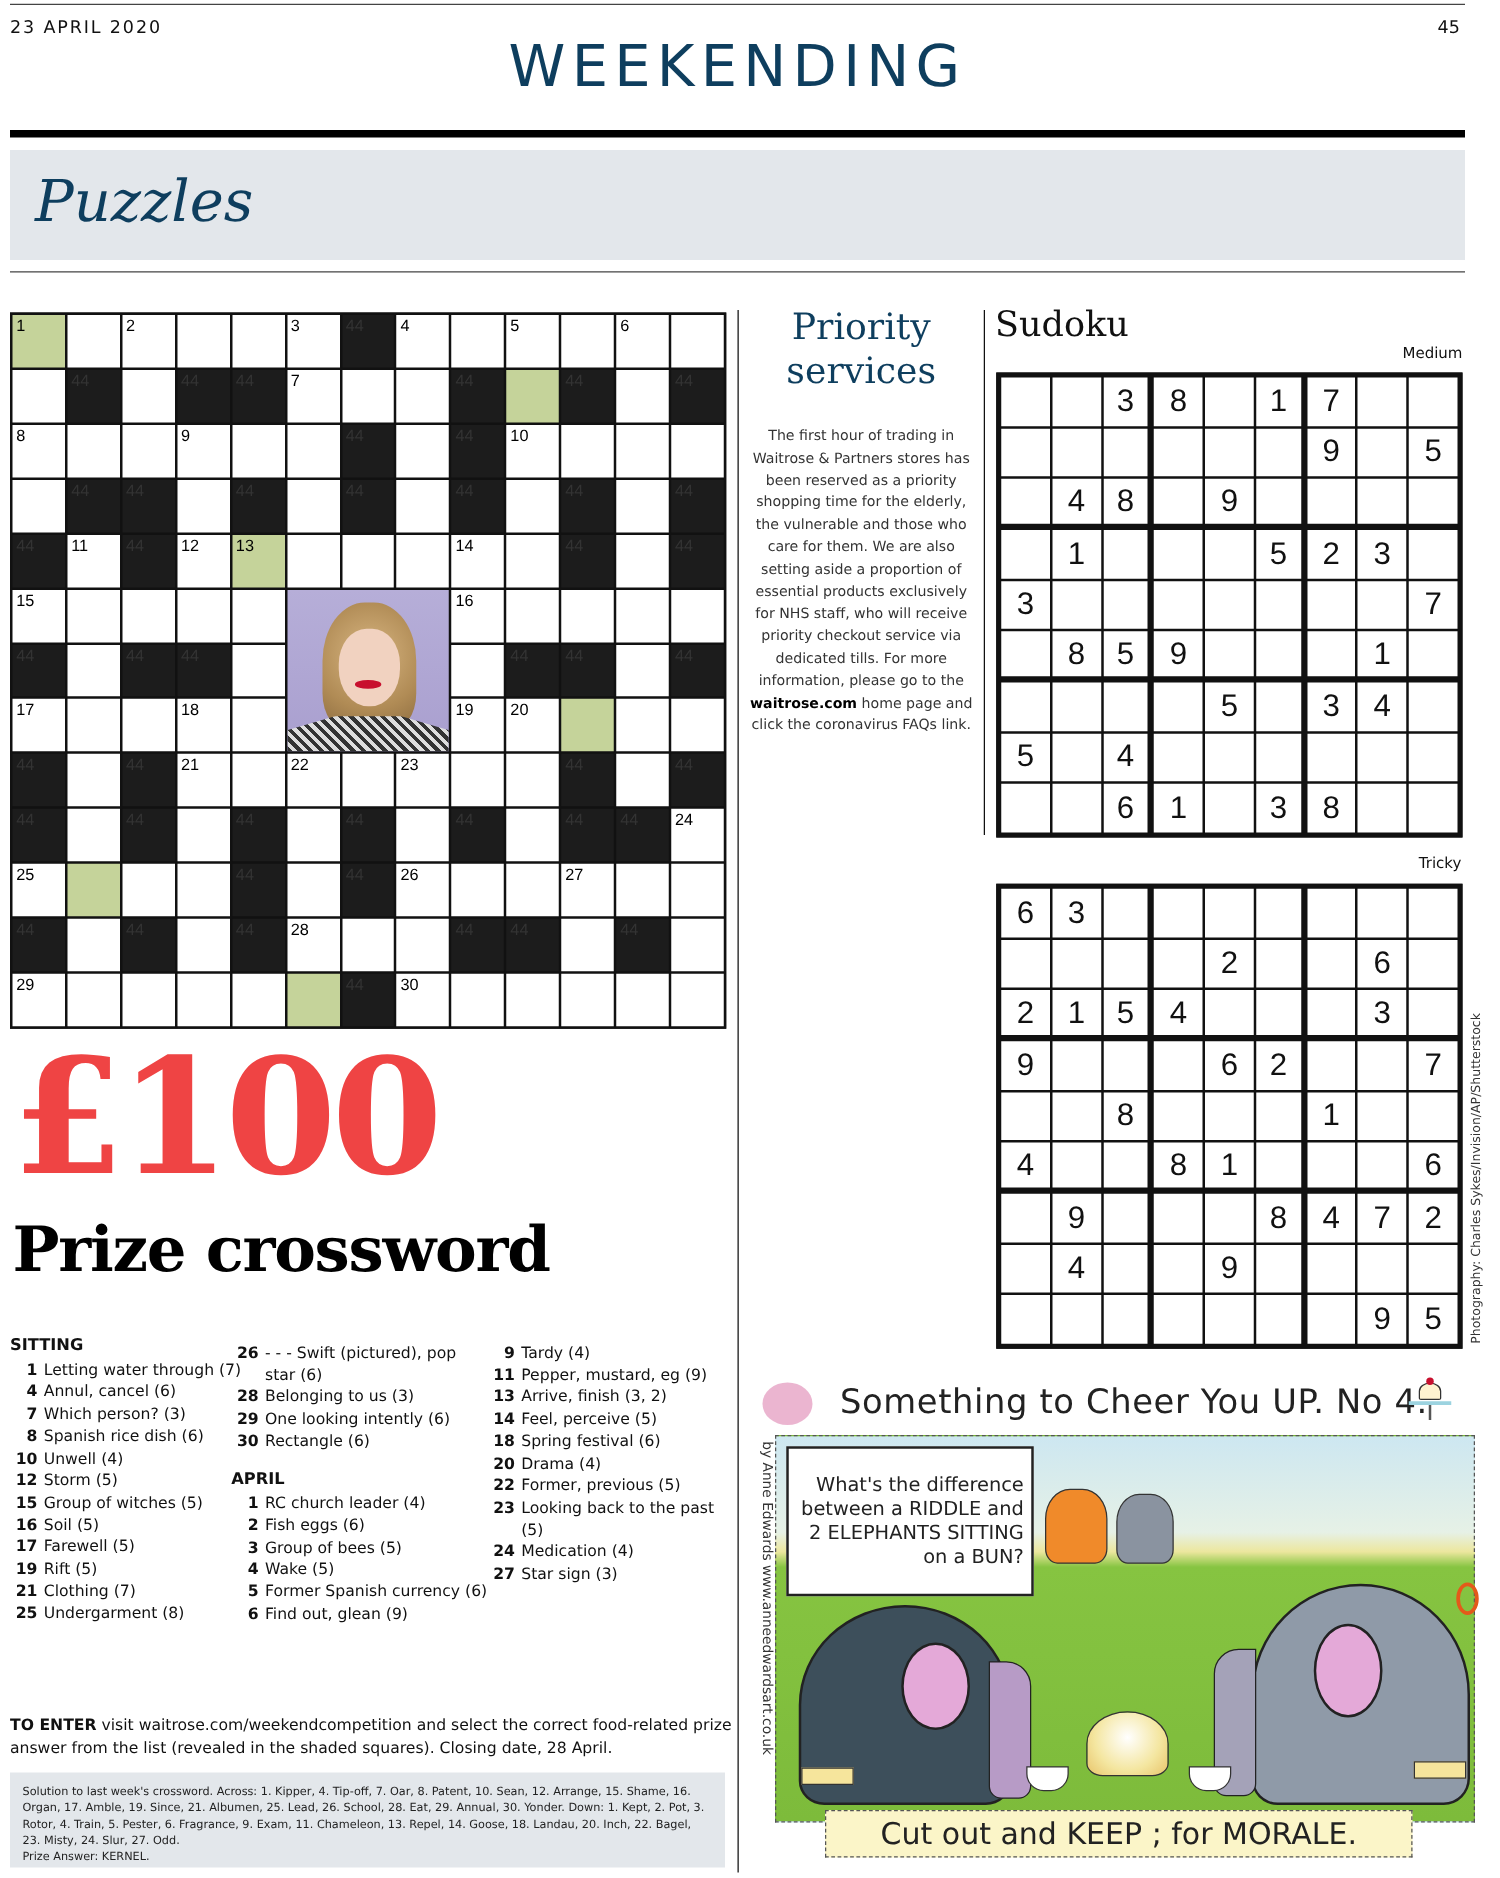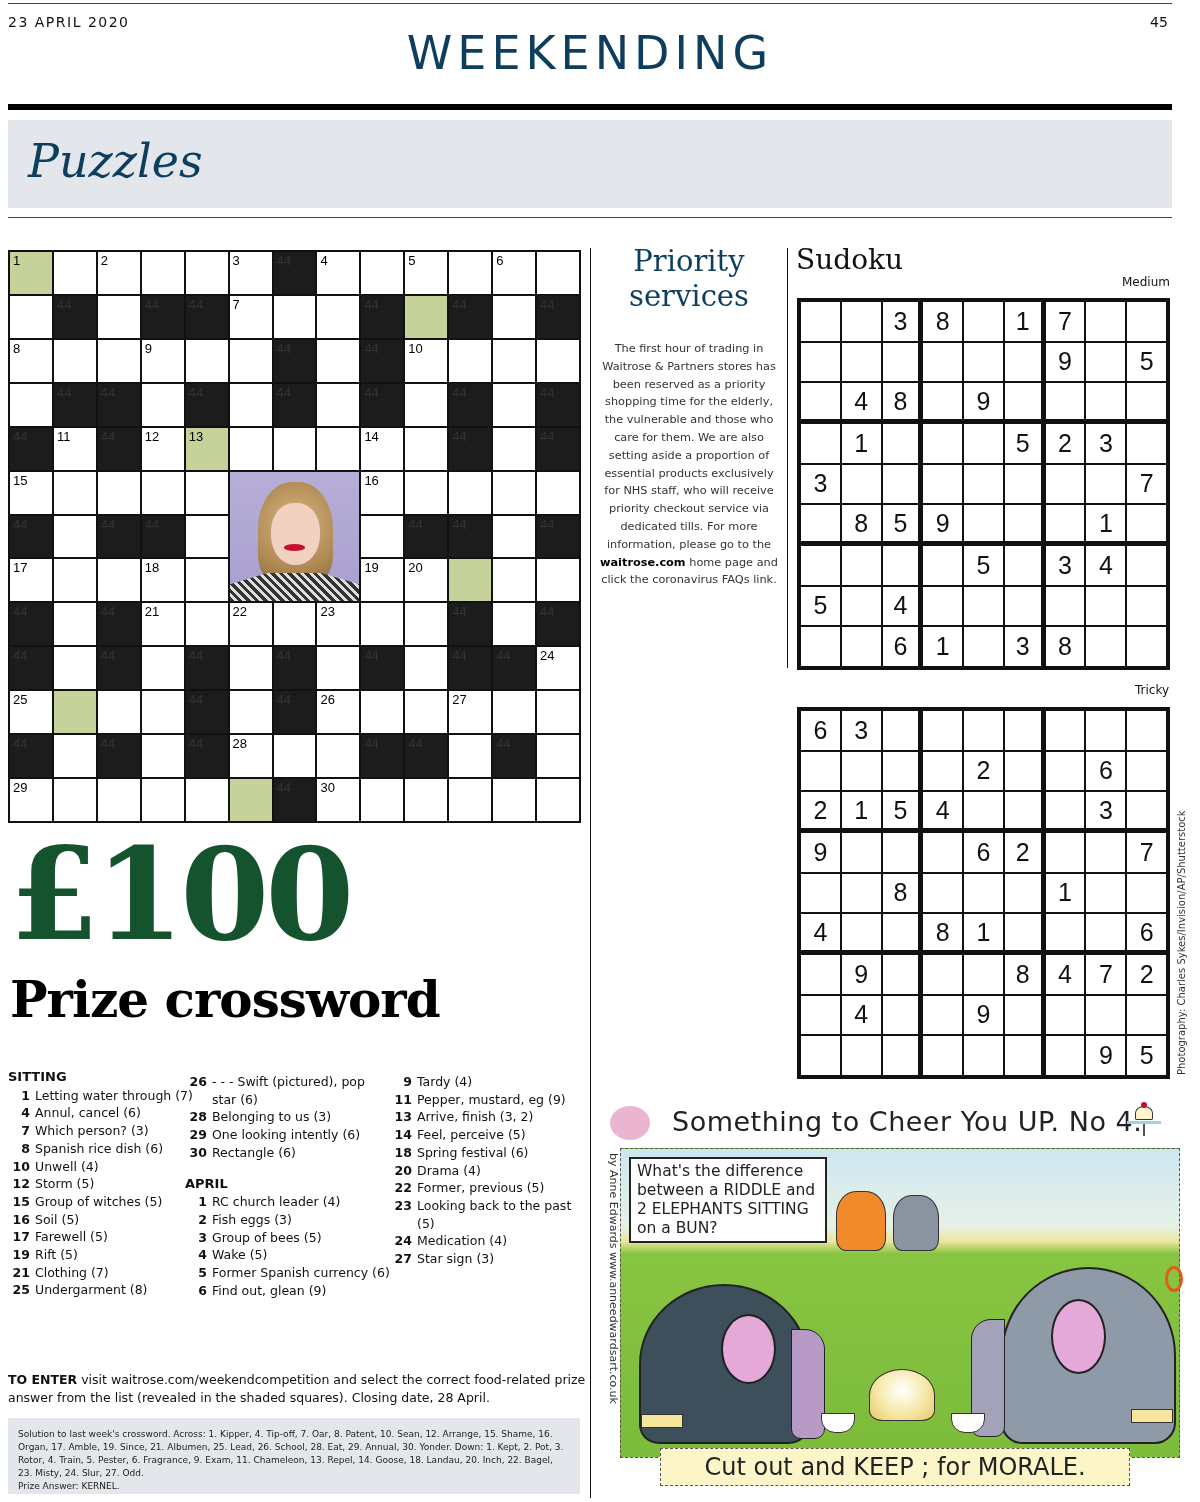--- a/index.html
+++ b/index.html
@@ -20,21 +20,21 @@
 .cell{position:relative;background:#fff}
 .cell.b{background:#1c1c1c}
 .cell.g{background:#c5d39a}
 .cell .n{position:absolute;left:3px;top:1px;font-size:13px;font-family:"Liberation Sans",sans-serif;color:#000}
 .cell.b .n{color:#333}
 .photo{background:linear-gradient(180deg,#b6aed8 0%,#a99fcf 100%);position:relative;overflow:hidden}
 .photo .hair{position:absolute;left:22%;top:8%;width:58%;height:80%;border-radius:45% 45% 30% 30%;background:radial-gradient(circle at 50% 40%,#d8b682 0%,#b08b55 60%,#8a6a3f 100%)}
 .photo .face{position:absolute;left:32%;top:24%;width:38%;height:48%;border-radius:45% 45% 48% 48%;background:#f1d2c0}
 .photo .lips{position:absolute;left:42%;top:56%;width:16%;height:5%;border-radius:50%;background:#c8102e}
 .photo .coat{position:absolute;left:0;bottom:0;width:100%;height:22%;background:repeating-linear-gradient(45deg,#333 0 3px,#ddd 3px 6px);clip-path:polygon(0 40%,30% 0,70% 0,100% 40%,100% 100%,0 100%)}
-.prize-amt{left:10px;top:830px;font-family:"DejaVu Serif",serif;font-weight:700;font-size:128px;line-height:1;color:#14532d;letter-spacing:-4px}
+.prize-amt{left:10px;top:830px;font-family:"DejaVu Serif",serif;font-weight:700;font-size:128px;line-height:1;color:#ef4444;letter-spacing:-4px}
 .prize-lbl{left:10px;top:975px;font-family:"DejaVu Serif",serif;font-weight:700;font-size:50px;line-height:1;color:#000;letter-spacing:-1px}
 .clues{font-family:"DejaVu Sans",sans-serif;font-size:12.5px;line-height:17.7px;color:#111}
 .clues h4{font-size:13px;font-weight:700;margin-bottom:1px}
 .clue{display:flex}
 .clue .cn{width:22px;text-align:right;font-weight:700;margin-right:5px;flex:none}
 .clue .ct{flex:1}
 .enter{left:8px;top:1371px;width:580px;font-size:12.5px;line-height:18px;color:#111}
 .enter b{font-weight:700}
 .solution{left:8px;top:1418px;width:572px;height:76px;background:#e3e7eb;padding:10px 10px;font-size:9px;line-height:13px;color:#222}
 
@@ -44,21 +44,21 @@
 
 .sud-title{left:796px;top:243px;font-family:"DejaVu Serif",serif;font-size:28px;color:#111}
 .level{font-size:12px;color:#111}
 .sudoku{border:4px solid #111;background:#111;display:grid;grid-template-columns:repeat(9,1fr);grid-template-rows:repeat(9,1fr);gap:2px}
 .sc{background:#fff;display:flex;align-items:center;justify-content:center;font-family:"Liberation Sans",sans-serif;font-size:25px;color:#111}
 .credit{left:1176px;top:1075px;transform-origin:0 0;transform:rotate(-90deg);font-size:10px;color:#333;white-space:nowrap}
 
 .cartoon{left:600px;top:1098px;width:595px;height:398px;overflow:hidden;background:#fff}
 .ct-title{position:absolute;left:72px;top:8px;font-family:"DejaVu Sans",sans-serif;font-size:27px;color:#222;letter-spacing:0.5px}
 .ct-panel{position:absolute;left:20px;top:50px;width:560px;height:310px;border:1px dashed #555;background:linear-gradient(180deg,#cde7f1 0%,#e6f1e6 25%,#ece79e 30%,#86c441 34%,#7dbb3b 100%)}
-.bubble{position:absolute;background:#fff;border:2px solid #222;font-size:15.5px;line-height:19px;color:#222;padding:3px 6px;text-align:left}
+.bubble{position:absolute;background:#fff;border:2px solid #222;font-size:15.5px;line-height:19px;color:#222;padding:20px 6px;text-align:right}
 .ele{position:absolute;border-radius:50% 50% 12% 12%}
 .ear{position:absolute;border-radius:50%;background:#e4a9d8;border:2px solid #222}
 .cat{position:absolute;border-radius:40% 40% 20% 20%}
 .ct-caption{position:absolute;left:60px;top:350px;width:470px;height:38px;background:#fbf5c8;border:1px dashed #555;font-size:24px;color:#222;text-align:center;line-height:36px}
 .ct-side{position:absolute;left:6px;top:55px;transform-origin:0 0;transform:rotate(90deg) translate(0,-14px);font-size:11px;color:#333;white-space:nowrap}
 .cake{position:absolute;background:#f6e59c;border:1px solid #333}
 </style>
 </head>
 <body>
 
@@ -471,21 +471,21 @@
       </div>
     </div>
   <h4 style="margin-top:13px">APRIL</h4>
   <div id="down1">
       <div class="clue">
         <span class="cn">1</span>
         <span class="ct">RC church leader (4)</span>
       </div>
       <div class="clue">
         <span class="cn">2</span>
-        <span class="ct">Fish eggs (3)</span>
+        <span class="ct">Fish eggs (6)</span>
       </div>
       <div class="clue">
         <span class="cn">3</span>
         <span class="ct">Group of bees (5)</span>
       </div>
       <div class="clue">
         <span class="cn">4</span>
         <span class="ct">Wake (5)</span>
       </div>
       <div class="clue">

